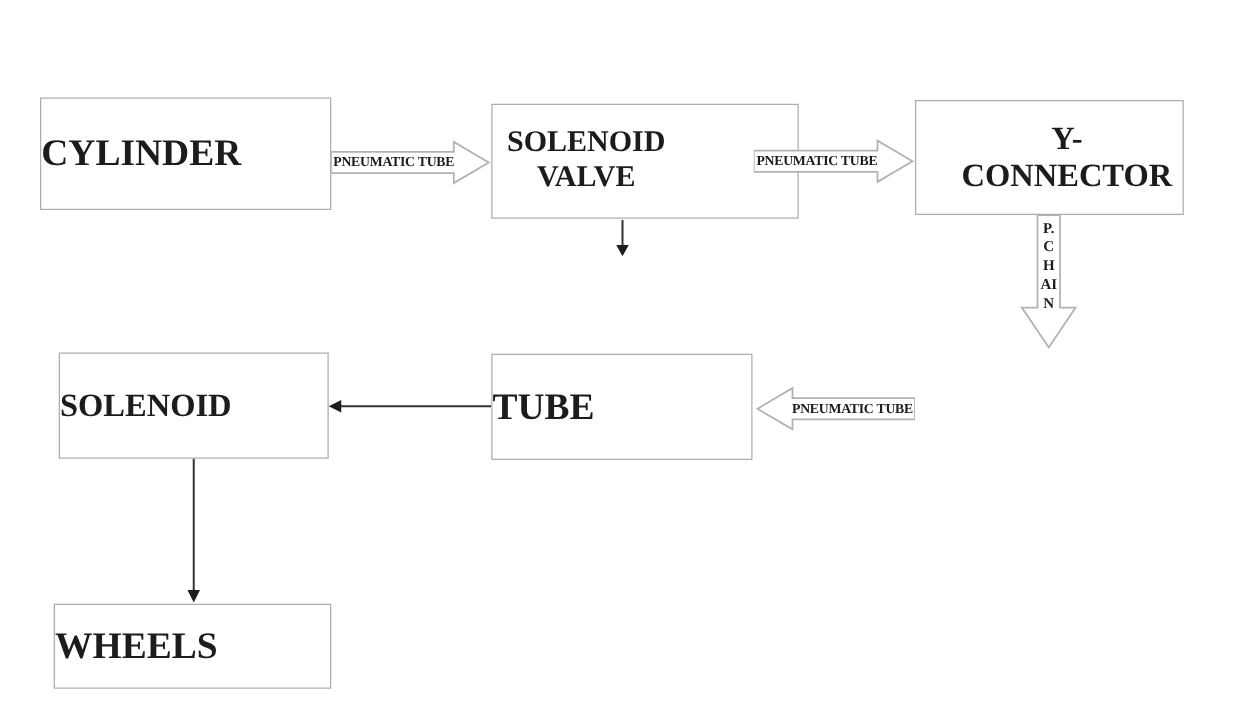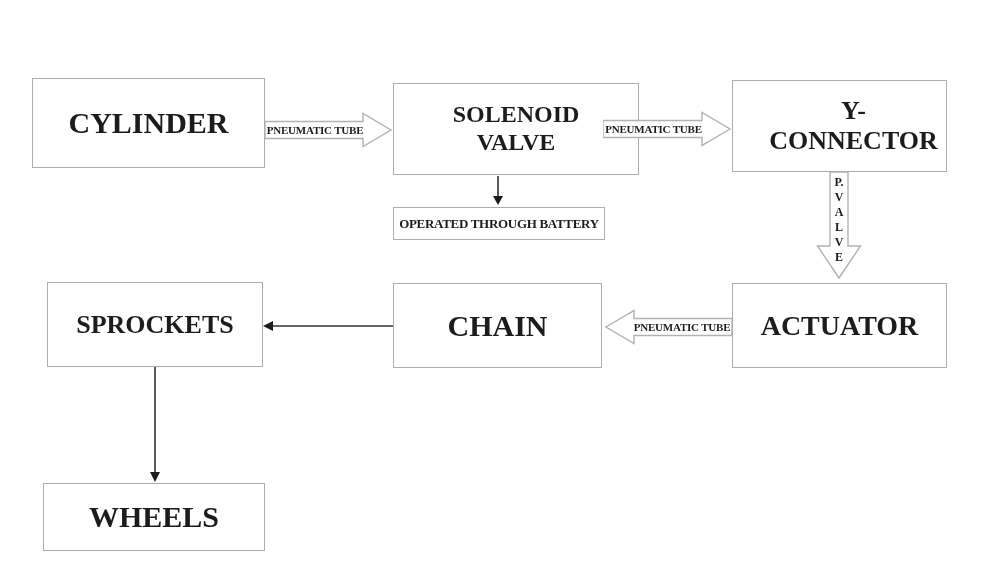--- a/index.html
+++ b/index.html
@@ -15,21 +15,20 @@
     font-family: "Liberation Serif", "DejaVu Serif", serif;
     color: #1c1c1c;
     overflow: hidden;
   }
   .node {
     position: absolute;
     border: 1.5px solid #adadad;
     background: #ffffff;
     display: flex;
     align-items: center;
-    justify-content: center;
     text-align: center;
     font-weight: bold;
     box-sizing: border-box;
   }
   .node .lbl { display: block; }
   .blk-arrow {
     position: absolute;
   }
   .blk-arrow svg {
     position: absolute;
@@ -77,34 +76,28 @@
   </div>
 
   <div class="node fs24" style="left:393px; top:83px; width:246px; height:92px;">
     <span class="lbl" style="width:150px;">SOLENOID VALVE</span>
   </div>
 
   <div class="node fs26" style="left:732px; top:80px; width:215px; height:92px;padding-left:28px;">
     <span class="lbl">Y-CONNECTOR</span>
   </div>
 
-  <div class="node fs13" style="left:393px; top:207px; width:212px; height:33px;">
-    <span class="lbl">OPERATED THROUGH BATTERY</span>
-  </div>
 
-  <div class="node fs28" style="left:732px; top:283px; width:215px; height:85px;">
-    <span class="lbl">ACTUATOR</span>
-  </div>
 
   <div class="node fs30" style="left:393px; top:283px; width:209px; height:85px;">
-    <span class="lbl">CHAIN</span>
+    <span class="lbl">TUBE</span>
   </div>
 
   <div class="node fs26" style="left:47px; top:282px; width:216px; height:85px;">
-    <span class="lbl">SPROCKETS</span>
+    <span class="lbl">SOLENOID</span>
   </div>
 
   <div class="node fs30" style="left:43px; top:483px; width:222px; height:68px;">
     <span class="lbl">WHEELS</span>
   </div>
 
   <div class="blk-arrow" style="left:265px; top:112px; width:128px; height:36px;">
     <svg width="128" height="36" viewBox="0 0 128 36">
       <polygon points="0,9.5 98,9.5 98,1.5 126,18 98,34.5 98,26.5 0,26.5" fill="#ffffff" stroke="#b2b2b2" stroke-width="1.4"></polygon>
     </svg>
@@ -115,21 +108,21 @@
     <svg width="129" height="36" viewBox="0 0 129 36">
       <polygon points="0,9.5 99,9.5 99,1.5 127,18 99,34.5 99,26.5 0,26.5" fill="#ffffff" stroke="#b2b2b2" stroke-width="1.4"></polygon>
     </svg>
     <div class="arrow-label" style="left:0; width:101px;">PNEUMATIC TUBE</div>
   </div>
 
   <div class="blk-arrow" style="left:816px; top:172px; width:46px; height:108px;">
     <svg width="46" height="108" viewBox="0 0 46 108">
       <polygon points="14,0 32,0 32,74 44.5,74 23,106 1.5,74 14,74" fill="#ffffff" stroke="#b2b2b2" stroke-width="1.4"></polygon>
     </svg>
-    <div class="vtext">P.VALVE</div>
+    <div class="vtext">P.CHAIN</div>
   </div>
 
   <div class="blk-arrow" style="left:602px; top:309px; width:130px; height:36px;">
     <svg width="130" height="36" viewBox="0 0 130 36">
       <polygon points="130,9.5 32,9.5 32,1.5 4,18 32,34.5 32,26.5 130,26.5" fill="#ffffff" stroke="#b2b2b2" stroke-width="1.4"></polygon>
     </svg>
     <div class="arrow-label" style="left:30px; width:100px;">PNEUMATIC TUBE</div>
   </div>
 
   <div class="thin-arrow" style="left:491px; top:176px;">

